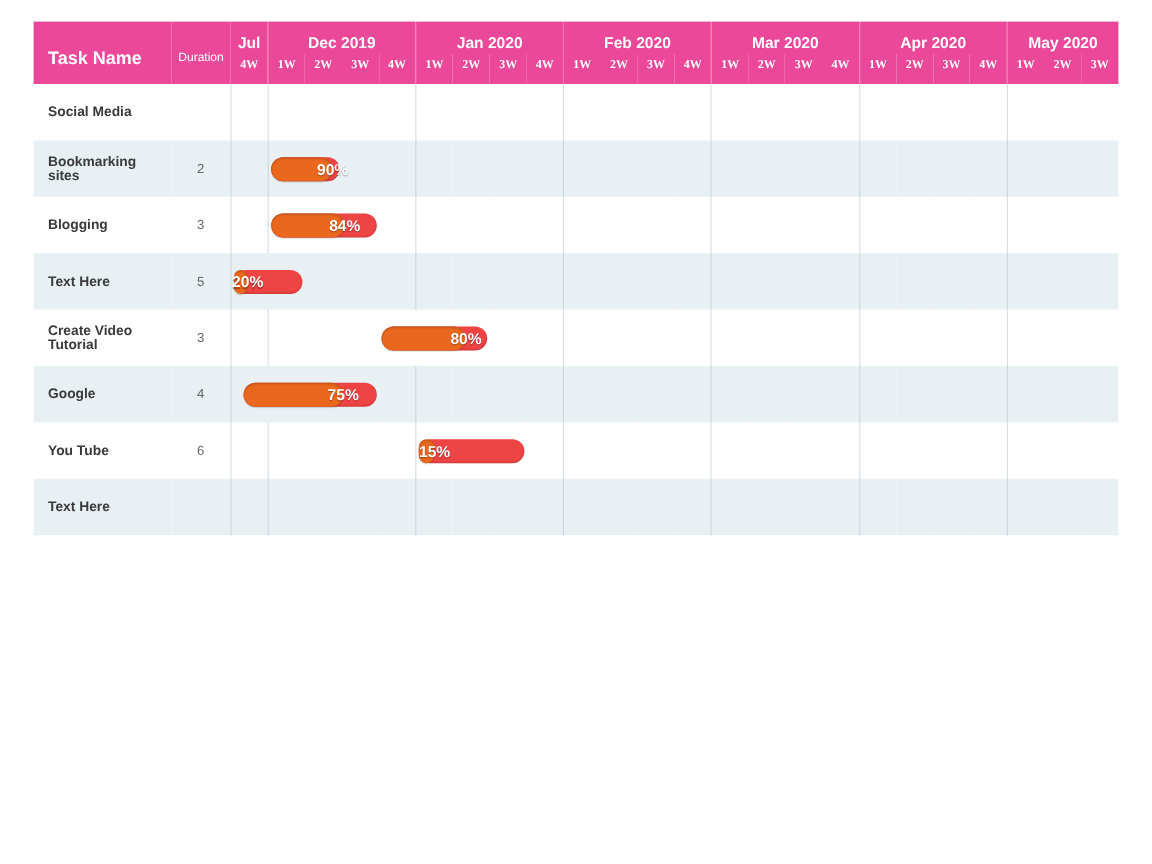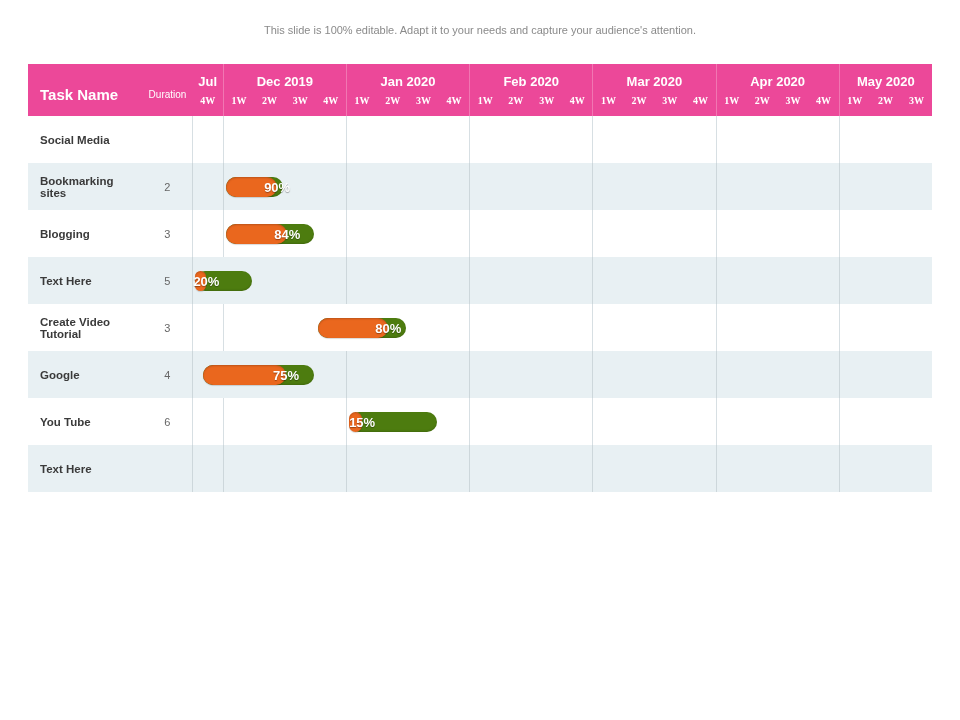--- a/index.html
+++ b/index.html
@@ -27,29 +27,28 @@
   .row td { height: 47px; font-size: 11px; color: #444; text-align: center; padding: 0; }
   .row td.task { text-align: left; padding-left: 12px; font-weight: 700; font-size: 11.5px; color: #3a3a3a; }
   .row td.dur  { font-size: 11px; color: #666; }
   .row.band td { background: #e8f0f3; }
   .row td.msep { border-left: 1px solid #d7dfe3; }
   .row.band td.msep { border-left: 1px solid #cdd7db; }
 
   
   .bar-wrap { position: relative; height: 100%; }
   .bar-inner { position: absolute; top: 50%; transform: translateY(-50%); height: 20px; border-radius: 10px; display: flex; align-items: center; }
-  .bar-track { background: #4d7c0f; border-radius: 10px; height: 100%; width: 100%; position: relative; overflow: visible; box-shadow: inset 0 -1px 2px rgba(0,0,0,0.15); }
+  .bar-track { background: #ef4444; border-radius: 10px; height: 100%; width: 100%; position: relative; overflow: visible; box-shadow: inset 0 -1px 2px rgba(0,0,0,0.15); }
   .bar-fill  { position: absolute; left: 0; top: 0; bottom: 0; background: #ea671e; border-radius: 10px; box-shadow: 0 1px 2px rgba(0,0,0,0.2) inset, 0 1px 1px rgba(0,0,0,0.15); }
   .bar-label { position: absolute; top: 50%; transform: translate(-50%,-50%); font-size: 13px; font-weight: 800; color: #fff; text-shadow: 0 1px 1px rgba(0,0,0,0.35); white-space: nowrap; }
 </style>
 </head>
 <body>
 
 <div class="slide">
-  <p class="subtitle">This slide is 100% editable. Adapt it to your needs and capture your audience's attention.</p>
 
   <table class="gantt">
     <colgroup id="colgroup">
         <col class="col-task">
         <col class="col-dur">
         <col class="col-w">
         <col class="col-w">
         <col class="col-w">
         <col class="col-w">
         <col class="col-w">

